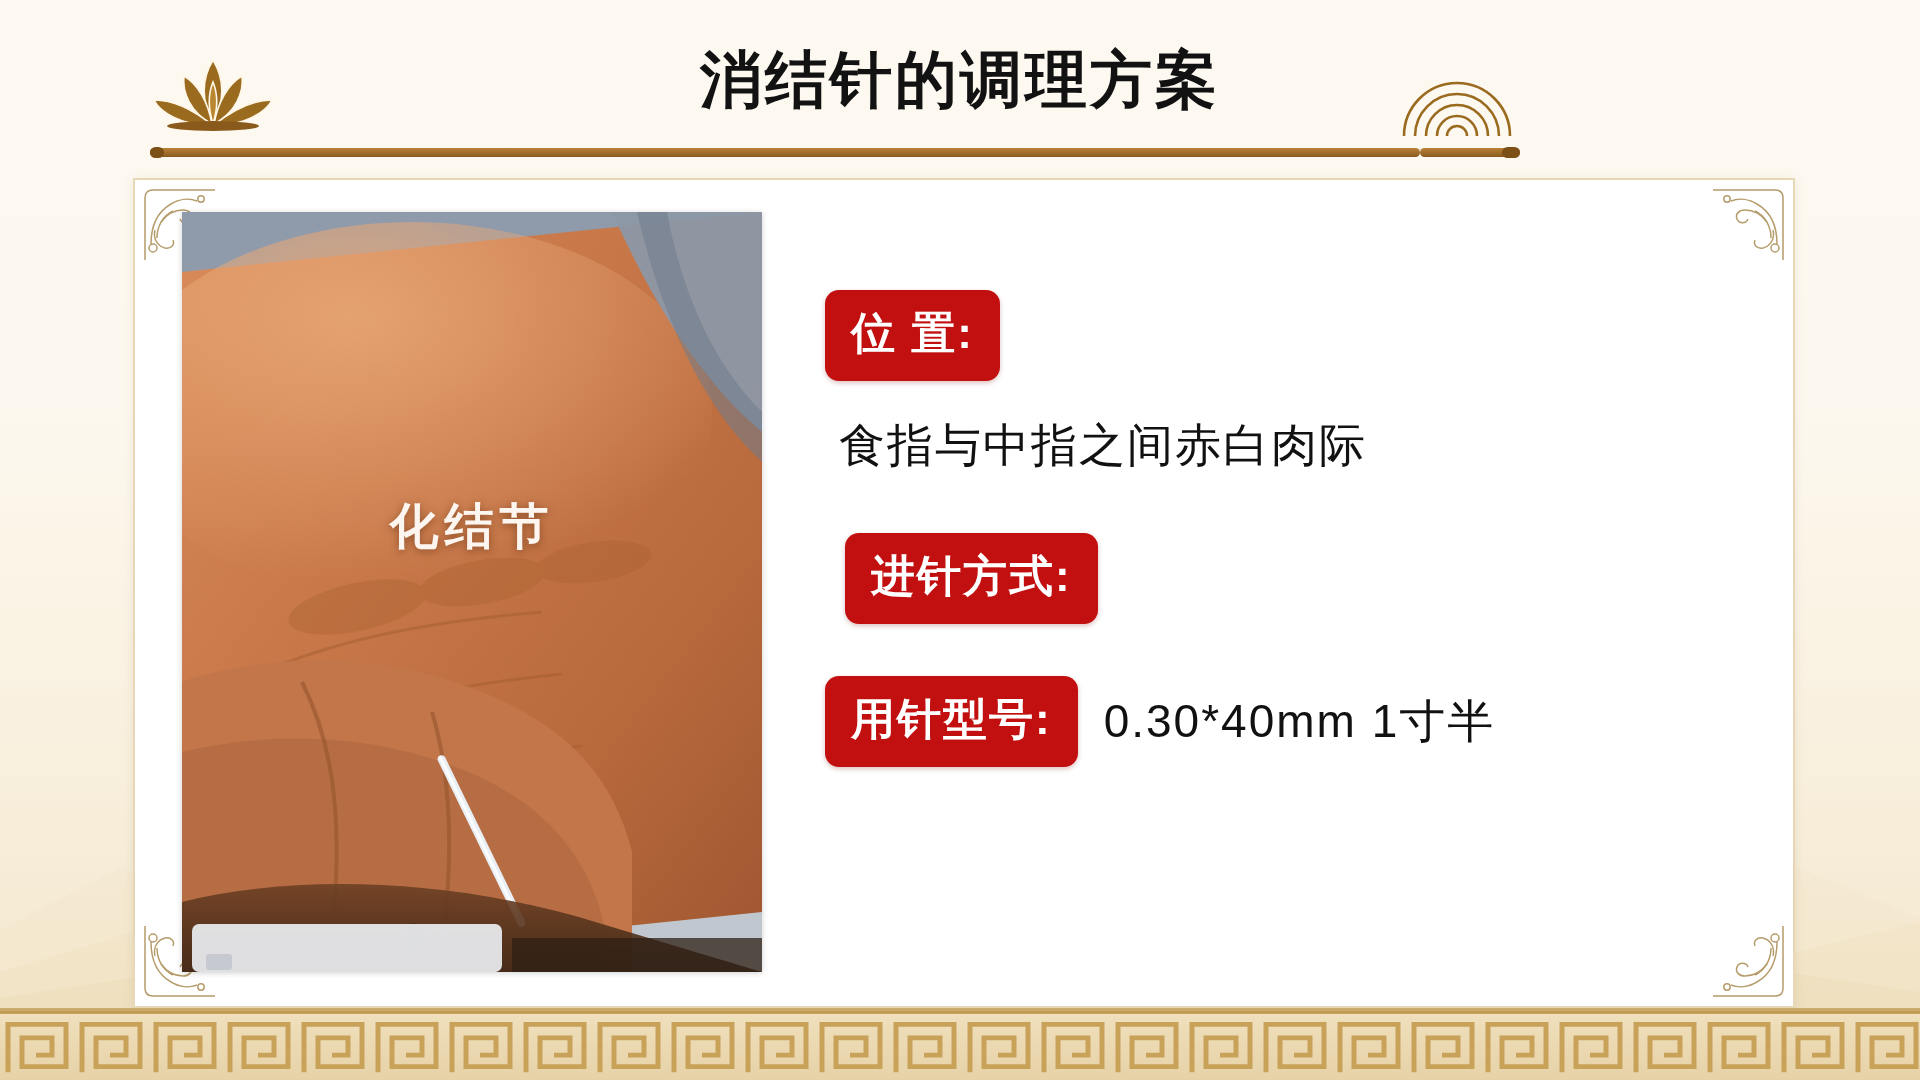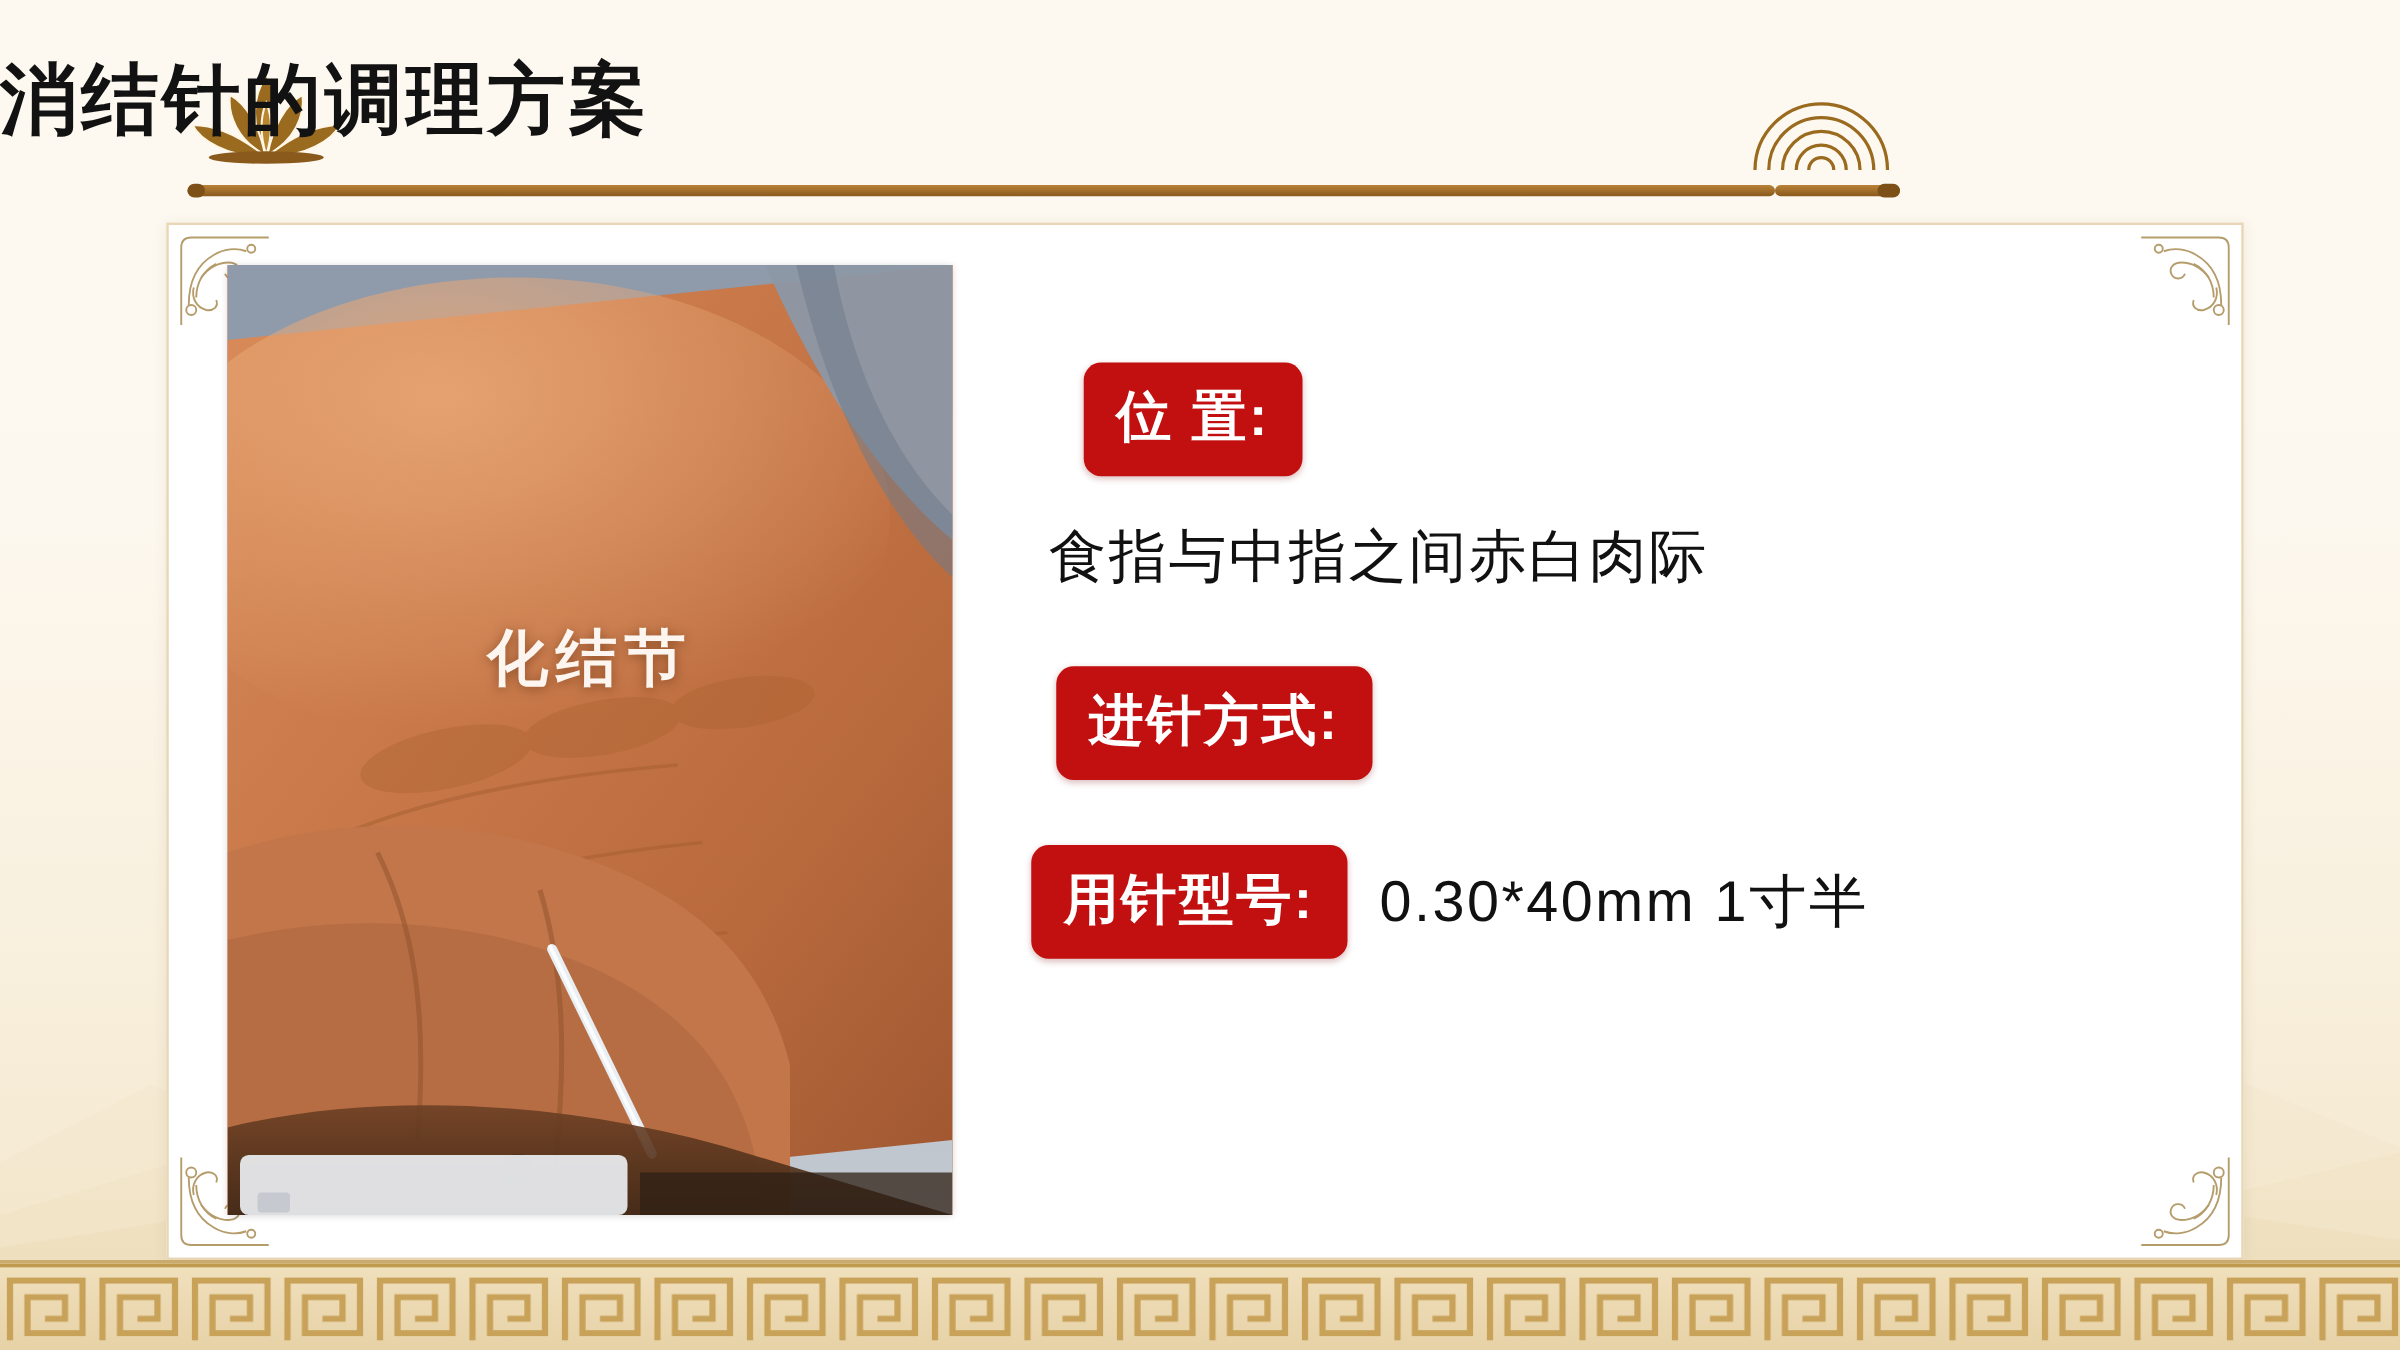--- a/index.html
+++ b/index.html
@@ -22,20 +22,21 @@
     opacity:.55; pointer-events:none;
   }
   .mountains svg{ width:100%; height:100%; display:block; }
 
   
   .header{
     position:absolute; left:0; right:0; top:0; height:160px;
   }
   .title{
     position:absolute; left:0; right:0; top:38px;
+    text-align:center;
     font-size:62px; font-weight:bold; color:#121212;
     letter-spacing:3px;
     font-family:"Liberation Sans","DejaVu Sans",sans-serif;
   }
 
   
   .lotus{
     position:absolute; left:138px; top:56px; width:150px; height:78px;
   }
   .lotus svg{ width:100%; height:100%; display:block; }
@@ -92,21 +93,21 @@
     letter-spacing:6px;
     text-shadow:0 2px 9px rgba(90,40,10,.55);
     font-family:"Liberation Sans","DejaVu Sans",sans-serif;
   }
 
   
   .info{
     position:absolute; left:690px; top:110px; right:60px; bottom:60px;
   }
   .row{ display:flex; align-items:center; }
-  .r1{ margin-top:0;margin-left:42px; }
+  .r1{ margin-top:0; }
   .r3{ margin-top:56px;padding-left:20px; }
   .r4{ margin-top:52px;text-align:center; }
 
   .tag{
     display:inline-flex; align-items:center; justify-content:center;
     background:#c20f0f;
     color:#ffffff;
     border-radius:14px;
     font-weight:bold;
     font-size:44px;

